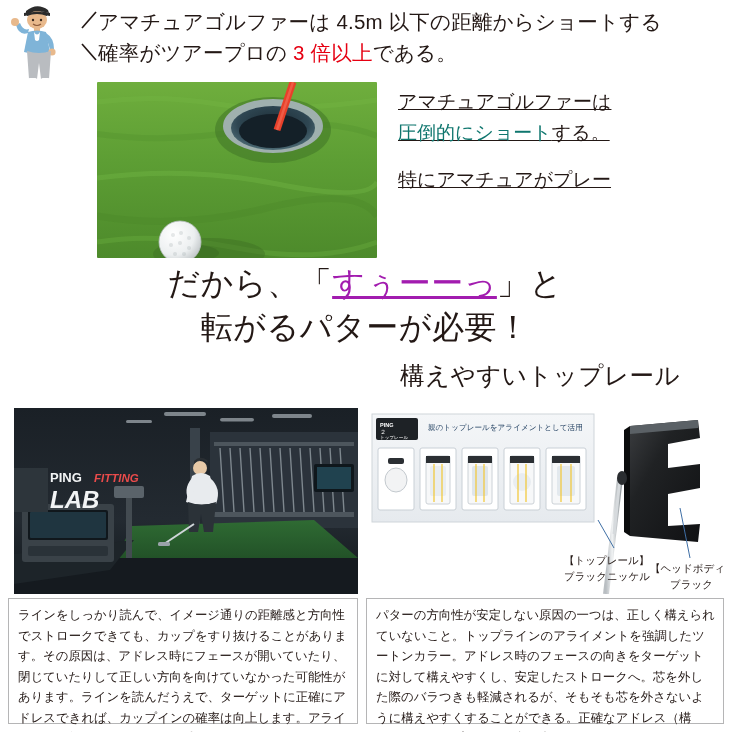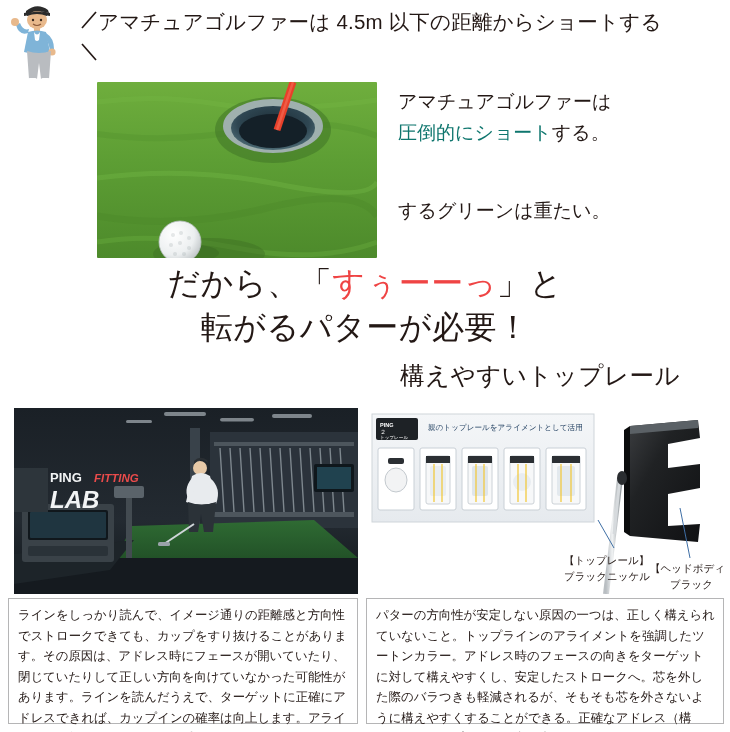--- a/index.html
+++ b/index.html
@@ -71,39 +71,41 @@
     position: absolute;
     left: 398px;
     top: 86px;
     width: 326px;
     font-size: 19px;
     line-height: 31px;
     color: #231815;
   }
   .hero-text p {
     margin: 0 0 16px 0;
+    text-decoration: underline;
   }
   .hero-text .red {
     color: #0f766e;
   }
 
   
   .big-line1 {
     position: absolute;
     left: 0;
     top: 262px;
     width: 730px;
     text-align: center;
     font-size: 32px;
     line-height: 42px;
     color: #231815;
     letter-spacing: 0.5px;
   }
   .big-line1 .red {
-    color: #ef4444;
+    color: #a21caf;
+    text-decoration: underline;
   }
   .big-line2 {
     position: absolute;
     left: 0;
     top: 306px;
     width: 730px;
     text-align: center;
     font-size: 32px;
     line-height: 42px;
     color: #231815;
@@ -202,20 +204,23 @@
       <rect x="35" y="76" width="9" height="4" rx="1.6" fill="#ffffff"></rect>
     </svg>
 
     <svg class="brace" viewBox="0 0 20 58">
       <path d="M18 4 L4 20" stroke="#231815" stroke-width="1.6" fill="none"></path>
       <path d="M4 36 L18 52" stroke="#231815" stroke-width="1.6" fill="none"></path>
     </svg>
 
     <div class="headline">
       <div><span>アマチュアゴルファーは 4.5m 以下の距離からショートする</span></div>
+      <div>
+        <span>確率がツアープロの </span><span class="red">3 倍以上</span><span>である。</span>
+      </div>
     </div>
   </div>
 
   <svg class="hero-photo" viewBox="0 0 280 176" preserveAspectRatio="none">
     <defs>
       <linearGradient id="grassGrad" x1="0" y1="0" x2="0" y2="1">
         <stop offset="0%" stop-color="#6fae3d"></stop>
         <stop offset="45%" stop-color="#5d9e34"></stop>
         <stop offset="100%" stop-color="#4d8a2b"></stop>
       </linearGradient>
@@ -265,22 +270,21 @@
         <circle cx="87" cy="172" r="2"></circle>
     </g>
   </svg>
 
   <div class="hero-text">
     <p>
       <span>アマチュアゴルファーは</span><br>
       <span class="red">圧倒的にショート</span><span>する。</span>
     </p>
     <p>
-      <br>
-      <span>するグリーンは重たい。</span>
+      <span>特にアマチュアがプレー</span><br>
     </p>
   </div>
 
   <div class="big-line1">
     <span>だから、「</span><span class="red">すぅーーっ</span><span>」と</span>
   </div>
   <div class="big-line2">転がるパターが必要！</div>
 
   <div class="col-head col-head-right">構えやすいトップレール</div>
 

